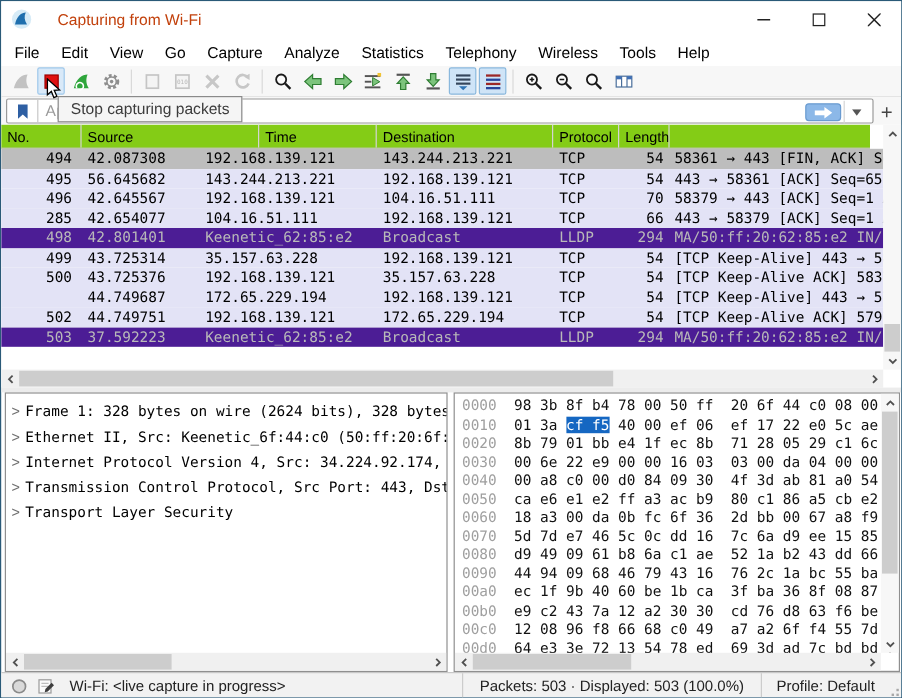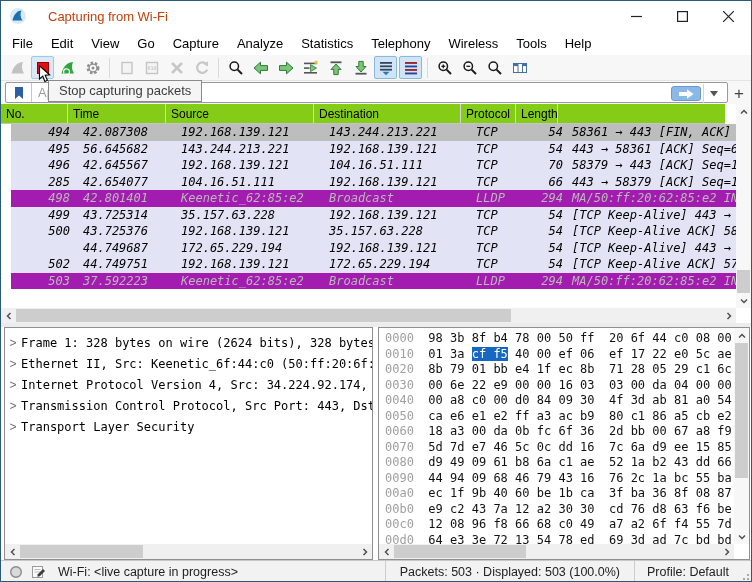--- a/index.html
+++ b/index.html
@@ -46,25 +46,25 @@
   
   .tooltip{ position:absolute; left:47px; top:79px; height:22px; z-index:50; background:#f5f5f5;
     border:1px solid #8a8a8a; padding:2px 10px 0 10px; font-size:13px; color:#3c3c3c; white-space:nowrap; }
   .cursor{ position:absolute; left:37px; top:64px; z-index:60; }
   
   .packetlist{ position:absolute; left:0; top:103px; width:750px; height:219px; background:#fff; }
   .pl-header{ position:absolute; left:0; top:0; height:20px; width:724px; background:#84cc16;
     border-bottom:1px solid #c4c4c4; display:flex; }
   .pl-hcell{ font-size:12px; color:#000; padding:3px 0 0 5px; border-right:1px solid #d4d4d4;
     overflow:hidden; white-space:nowrap; }
-  .pl-rows{ position:absolute; left:10px; top:20px; width:735px;font-style:italic; }
+  .pl-rows{ position:absolute; left:0; top:20px; width:735px; }
   .prow{ display:flex; height:16.5px; background:var(--row_tcp_bg,#e3e3f6);
     font-family:"DejaVu Sans Mono", monospace; font-size:12px; color:#000; }
   .prow.selected{ background:var(--row_selected_bg,#bdbdbd); }
-  .prow.lldp{ background:#a21caf; color:var(--row_lldp_fg,#b9b9b9); }
+  .prow.lldp{ background:#4c1d95; color:var(--row_lldp_fg,#b9b9b9); }
   .pcell{ overflow:hidden; white-space:nowrap; padding-top:1px; }
   .c-no{ text-align:right; padding-right:8px; }
   .c-len{ text-align:right; padding-right:5px; }
   .c-l{ padding-left:5px; }
   .c-info{ padding-left:4px; }
   
   .sbV{ position:absolute; background:#f7f7f7; }
   .sbH{ position:absolute; background:#f0f0f0; }
   .sb-arrow{ position:absolute; width:15px; height:15px; display:flex; align-items:center; justify-content:center; }
   .sb-thumb{ position:absolute; background:#cdcdcd; }
@@ -342,22 +342,22 @@
 
   <span class="cursor">
     <svg width="14" height="18" viewBox="0 0 14 18">
         <path d="M1.5 0.8 L1.5 14 L4.8 11.2 L6.9 16.4 L9.4 15.3 L7.2 10.2 L11.6 9.9 Z" fill="#fff" stroke="#000" stroke-width="1.1"></path>
       </svg>
   </span>
 
   <div class="packetlist">
     <div class="pl-header">
         <span class="pl-hcell" style="width: 67px;">No.</span>
+        <span class="pl-hcell" style="width: 148px;">Source</span>
         <span class="pl-hcell" style="width: 98px;">Time</span>
-        <span class="pl-hcell" style="width: 148px;">Source</span>
         <span class="pl-hcell" style="width: 147px;">Destination</span>
         <span class="pl-hcell" style="width: 55px;">Protocol</span>
         <span class="pl-hcell" style="width: 42px;">Length</span>
       </div>
     <div class="pl-rows">
         <div class="prow selected">
           <span class="pcell c-no" style="width: 67px;">494</span>
           <span class="pcell c-l" style="width: 98px;">42.087308</span>
           <span class="pcell c-l" style="width: 148px;">192.168.139.121</span>
           <span class="pcell c-l" style="width: 147px;">143.244.213.221</span>

